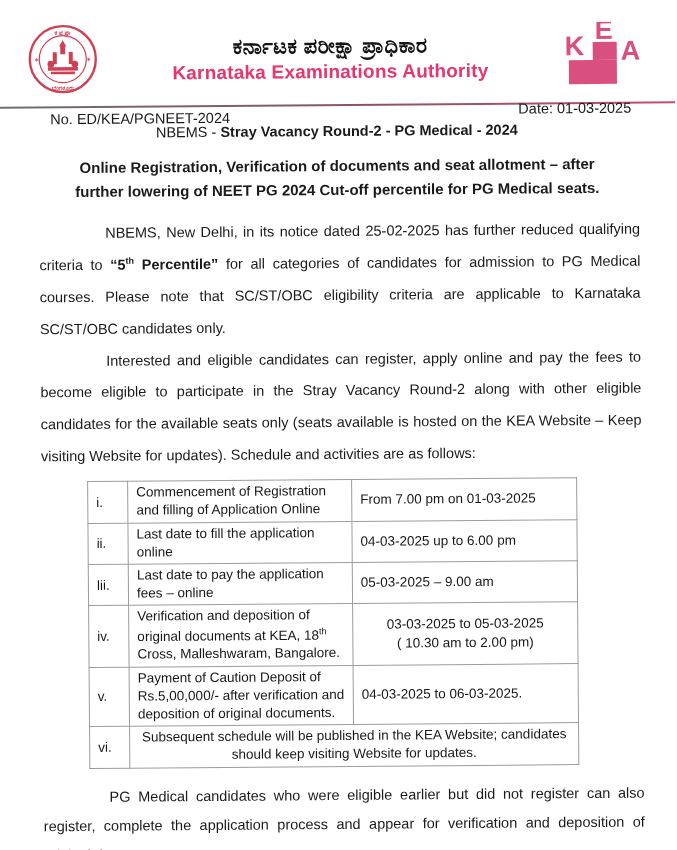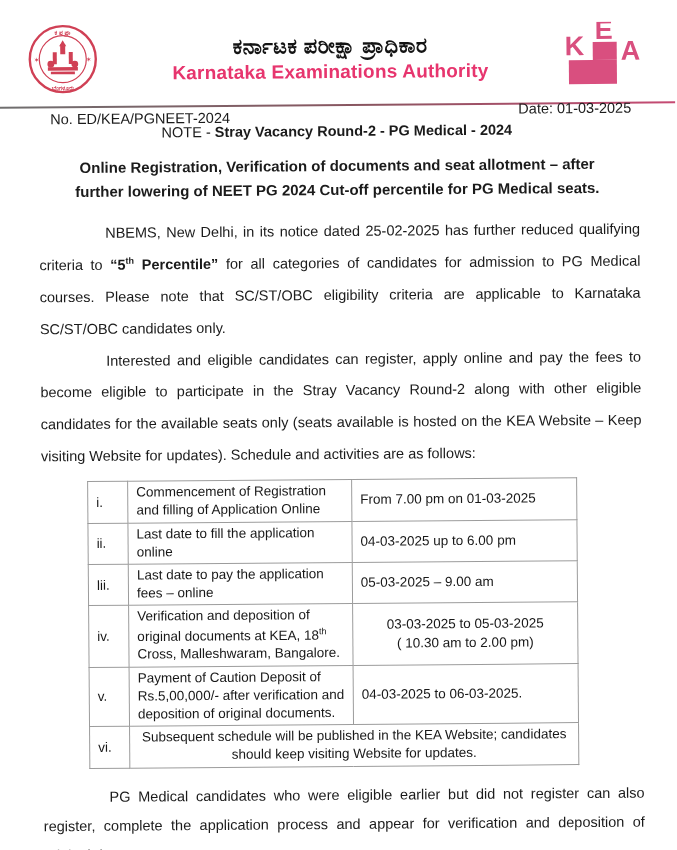--- a/index.html
+++ b/index.html
@@ -84,21 +84,21 @@
     </div>
   </div>
 
   <div class="rule"></div>
 
   <div class="meta">
     <span class="refno">No. ED/KEA/PGNEET-2024</span>
     <span class="date">Date: 01-03-2025</span>
   </div>
 
-  <div class="noteline"><span>NOTE - </span><b>Stray Vacancy Round-2 - PG Medical - 2024</b></div>
+  <div class="noteline"><span>NBEMS - </span><b>Stray Vacancy Round-2 - PG Medical - 2024</b></div>
 
   <div class="subject">Online Registration, Verification of documents and seat allotment – after further lowering of NEET PG 2024 Cut-off percentile for PG Medical seats.</div>
 
   <div class="para indent p-nbems"><span>NBEMS, New Delhi, in its notice dated 25-02-2025 has further reduced qualifying criteria to </span><span class="b">“5</span><sup class="b">th</sup><span class="b"> Percentile”</span><span> for all categories of candidates for admission to PG Medical courses. Please note that SC/ST/OBC eligibility criteria are applicable to Karnataka SC/ST/OBC candidates only.</span></div>
 
   <div class="para indent">Interested and eligible candidates can register, apply online and pay the fees to become eligible to participate in the Stray Vacancy Round-2 along with other eligible candidates for the available seats only (seats available is hosted on the KEA Website – Keep visiting Website for updates). Schedule and activities are as follows:</div>
 
   <table class="sched">
     <tbody>
       <tr>

